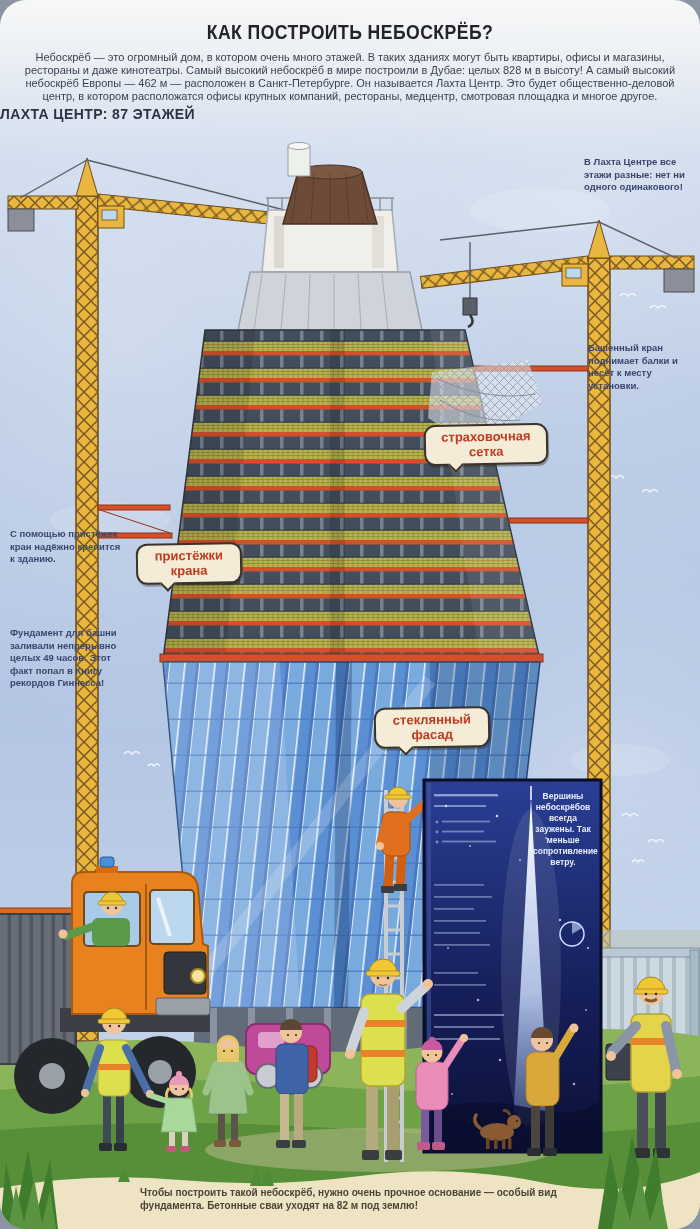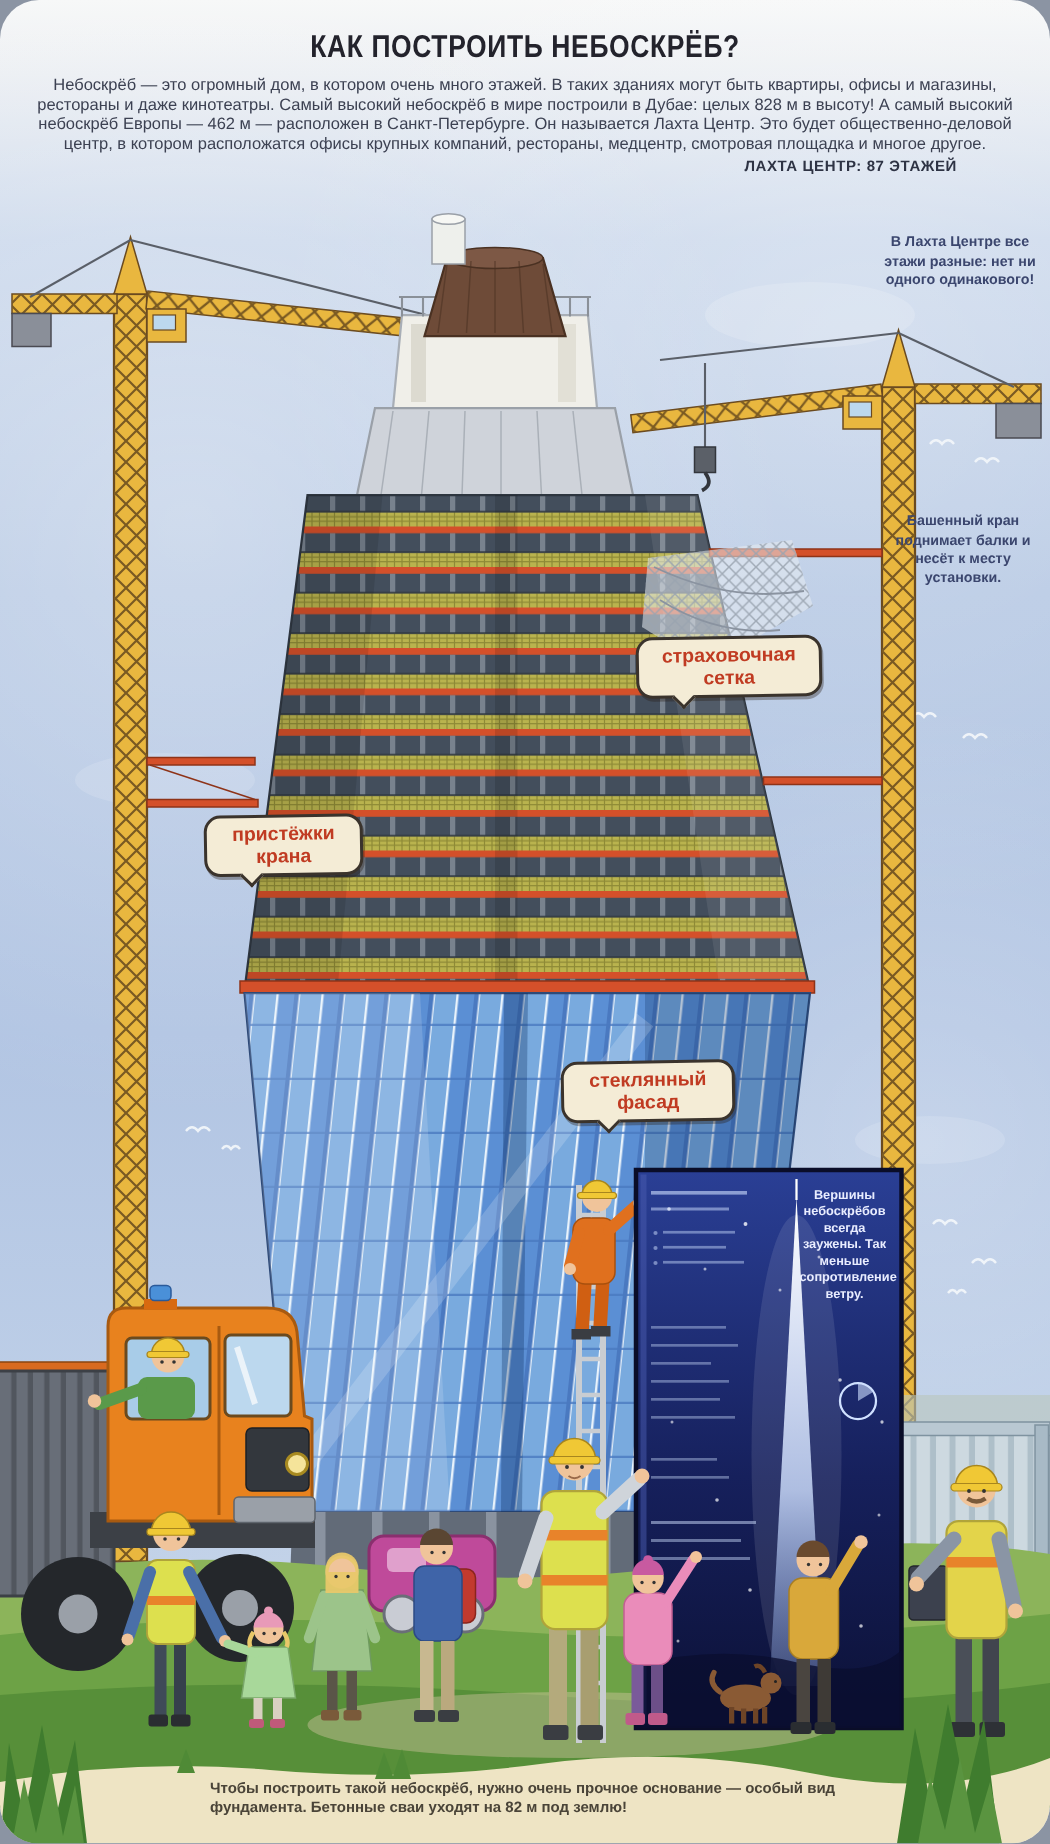--- a/index.html
+++ b/index.html
@@ -18,25 +18,25 @@
   .title{
     left:0;top:20px;width:700px;text-align:center;
     font-weight:800;font-size:21px;letter-spacing:.5px;color:#23232c;
     transform:scaleX(.84);
   }
   .intro{
     left:24px;top:51px;width:652px;text-align:center;
     font-size:11px;line-height:13px;font-weight:500;color:#3c4152;
   }
   .subtitle{
-    left:0;top:106px;width:638px;text-align:right;
-    font-size:10px;font-weight:800;color:#2e3344;letter-spacing:.4px;
+    left:0;top:106px;width:638px;text-align:left;
+    font-size:14px;font-weight:800;color:#2e3344;letter-spacing:.4px;
   }
   .note{
-    position:absolute;text-align:center;color:#3b466e;
+    position:absolute;text-align:left;color:#3b466e;
     font-size:9.5px;line-height:12.5px;font-weight:700;
   }
   .bubble{
     position:absolute;background:#f4ecd6;border:2px solid #3a332c;border-radius:11px;
     padding:3px 8px 4px;color:#c03b22;font-weight:800;font-size:13px;line-height:15px;
     text-align:center;box-shadow:1px 2px 0 rgba(40,30,20,.35);transform:rotate(-1deg);
   }
   .bubble::after{
     content:"";position:absolute;width:9px;height:9px;background:#f4ecd6;
     border-right:2px solid #3a332c;border-bottom:2px solid #3a332c;
@@ -529,20 +529,22 @@
     <path d="M612 1229 L620 1184 L630 1220 L640 1172 L650 1222 L660 1188 L668 1229 Z" fill="#5a9440"></path>
     <path d="M250 1186 L256 1168 L262 1184 L268 1166 L274 1186 Z" fill="#4f8a36"></path>
     <path d="M118 1182 L124 1166 L130 1182 Z" fill="#4f8a36"></path>
   </g>
 </svg>
 
 <div class="abs title">КАК ПОСТРОИТЬ НЕБОСКРЁБ?</div>
 <div class="abs intro">Небоскрёб — это огромный дом, в котором очень много этажей. В таких зданиях могут быть квартиры, офисы и магазины, рестораны и даже кинотеатры. Самый высокий небоскрёб в мире построили в Дубае: целых 828 м в высоту! А самый высокий небоскрёб Европы — 462 м — расположен в Санкт-Петербурге. Он называется Лахта Центр. Это будет общественно-деловой центр, в котором расположатся офисы крупных компаний, рестораны, медцентр, смотровая площадка и многое другое.</div>
 <div class="abs subtitle">ЛАХТА ЦЕНТР: 87 ЭТАЖЕЙ</div>
 
+<div class="note" style="left:10px;top:528px;width:112px">С помощью пристёжек кран надёжно крепится к зданию.</div>
+<div class="note" style="left:10px;top:627px;width:112px">Фундамент для башни заливали непрерывно целых 49 часов. Этот факт попал в Книгу рекордов Гиннесса!</div>
 <div class="note" style="left:584px;top:156px;width:112px">В Лахта Центре все этажи разные: нет ни одного одинакового!</div>
 <div class="note" style="left:588px;top:342px;width:108px">Башенный кран поднимает балки и несёт к месту установки.</div>
 
 <div class="bubble" style="left:424px;top:424px;width:104px">страховочная сетка</div>
 <div class="bubble" style="left:136px;top:543px;width:86px">пристёжки крана</div>
 <div class="bubble" style="left:374px;top:707px;width:96px">стеклянный фасад</div>
 
 <div class="abs banner-note">Вершины небоскрёбов всегда заужены. Так меньше сопротивление ветру.</div>
 <div class="abs footer-caption">Чтобы построить такой небоскрёб, нужно очень прочное основание — особый вид фундамента. Бетонные сваи уходят на 82 м под землю!</div>
 

